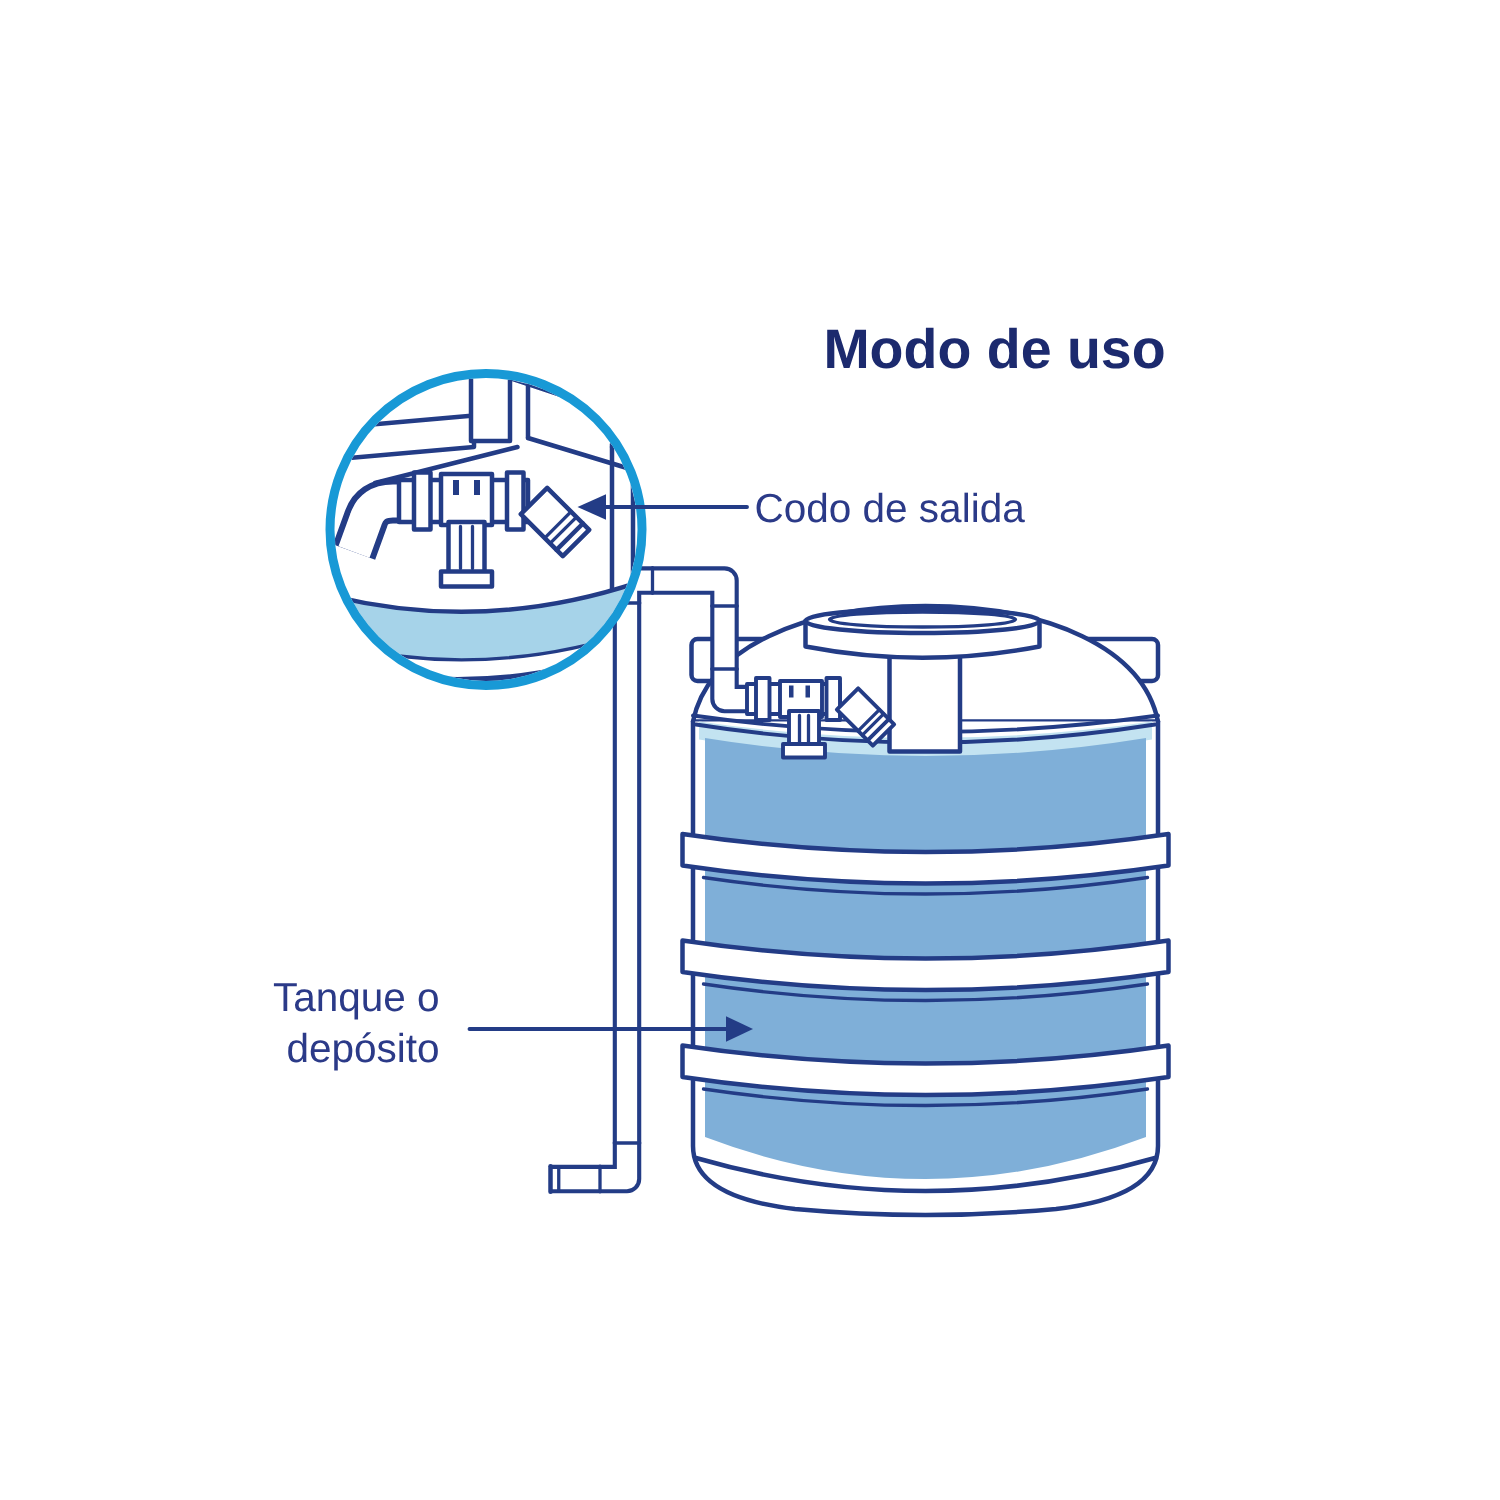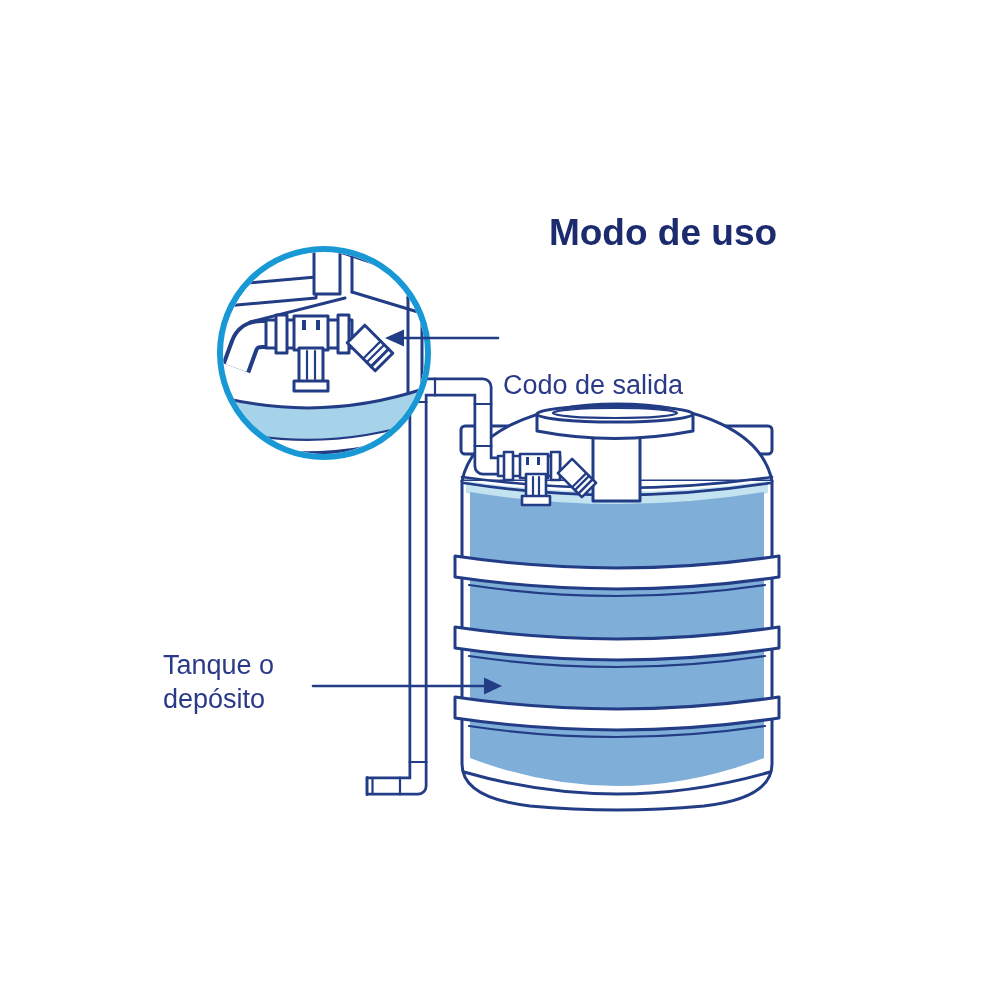--- a/index.html
+++ b/index.html
@@ -19,22 +19,22 @@
     position:absolute;left:520px;top:212px;width:286px;
     text-align:center;
     font-size:37px;font-weight:bold;letter-spacing:0px;
     color:var(--c-title_navy,#1c2a6e);
   }
   .callout{
     position:absolute;
     font-size:27px;font-weight:normal;
     color:var(--c-label_navy,#2b3a88);
   }
-  .callout.codo{left:503px;top:324px;white-space:nowrap;margin-top:46px;}
-  .callout.tanque{left:163px;top:648px;line-height:34px;}
+  .callout.codo{left:503px;top:324px;white-space:nowrap;}
+  .callout.tanque{left:182px;top:648px;line-height:34px;text-align:right;}
 
   
   .ln   {stroke:var(--c-outline_navy,#233c86);fill:none;stroke-width:3;stroke-linecap:round;stroke-linejoin:round;}
   .ln2  {stroke:var(--c-outline_navy,#233c86);fill:none;stroke-width:2.2;stroke-linecap:round;stroke-linejoin:round;}
   .ln25 {stroke:var(--c-outline_navy,#233c86);fill:none;stroke-width:2.6;stroke-linecap:round;stroke-linejoin:round;}
   .wfill{fill:#ffffff;stroke:var(--c-outline_navy,#233c86);stroke-width:3;stroke-linejoin:round;}
   .wfill2{fill:#ffffff;stroke:var(--c-outline_navy,#233c86);stroke-width:2.6;stroke-linejoin:round;}
   .navyfill{fill:var(--c-outline_navy,#233c86);stroke:none;}
   .whitefill{fill:#ffffff;stroke:none;}
   .pipeO{stroke:var(--c-outline_navy,#233c86);stroke-width:19;fill:none;stroke-linejoin:round;stroke-linecap:butt;}

